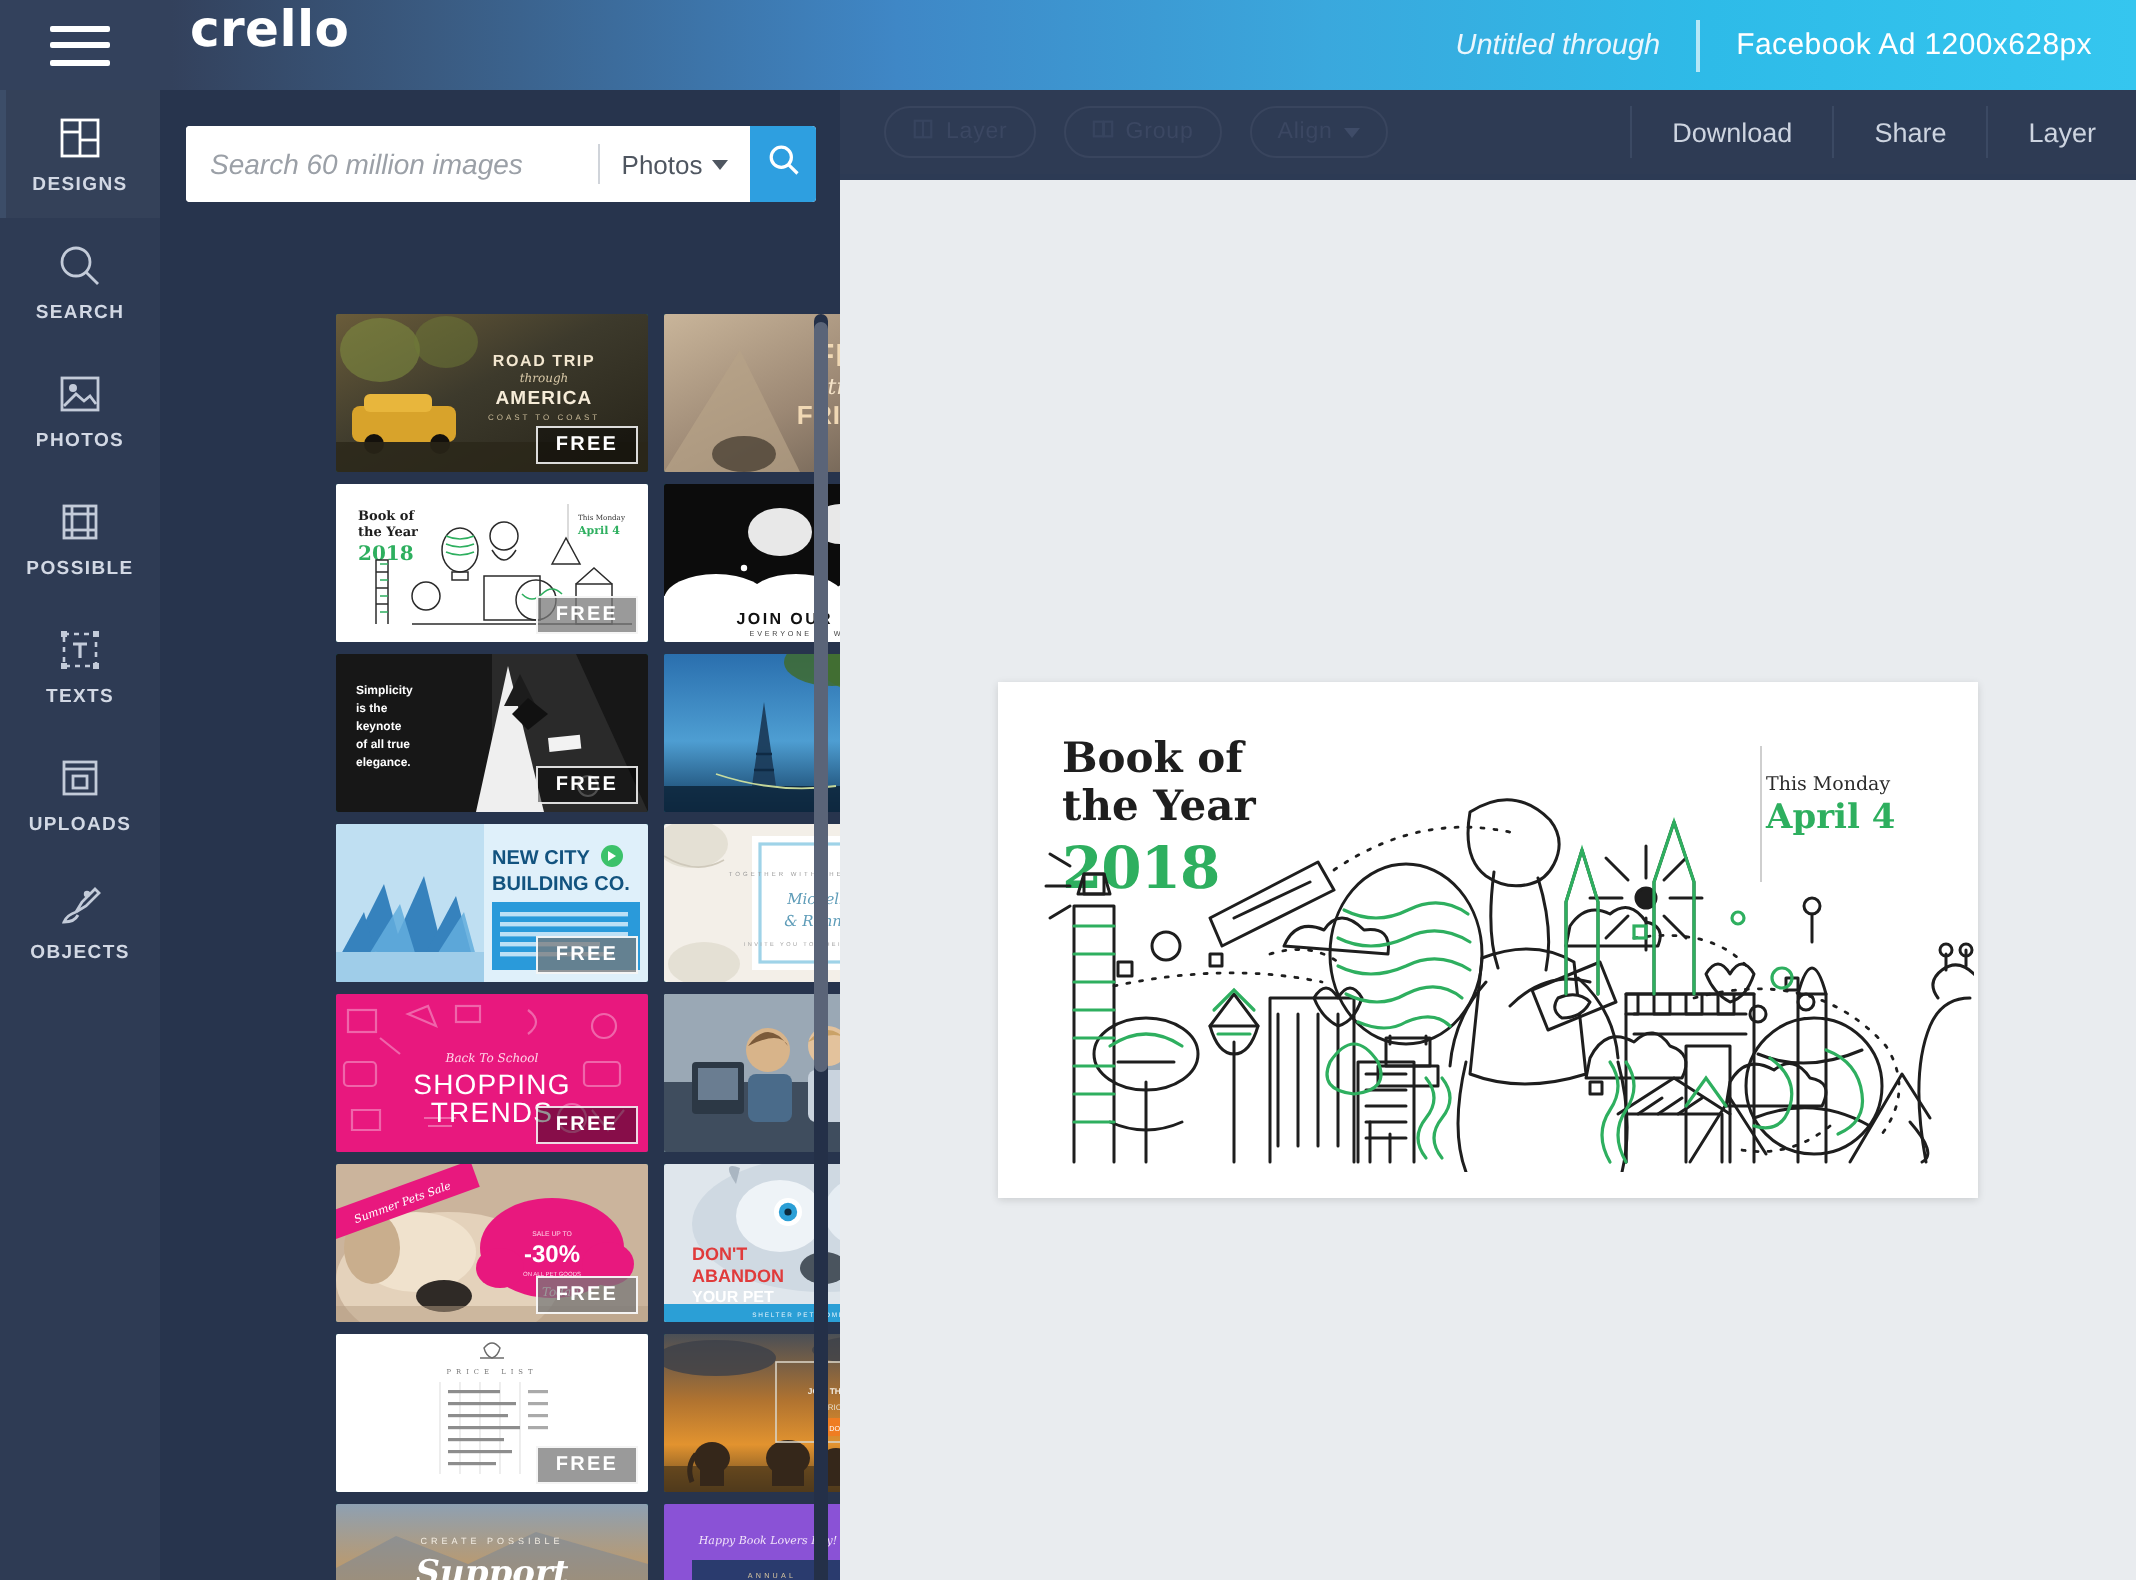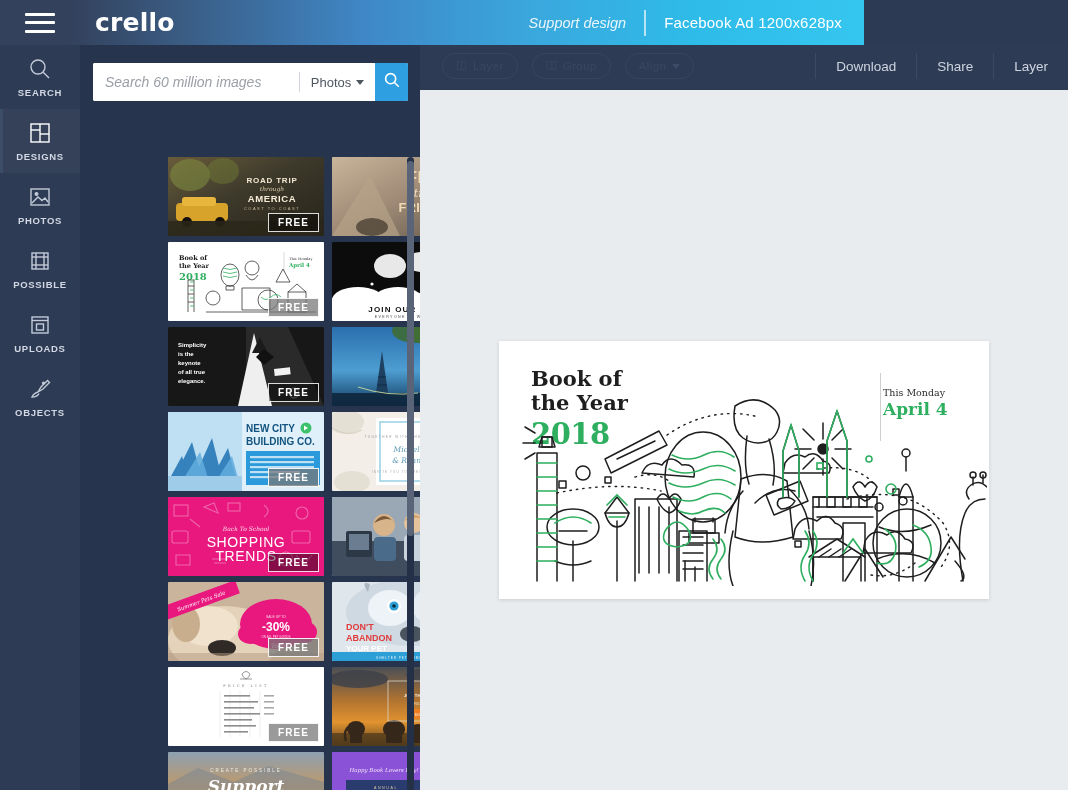--- a/index.html
+++ b/index.html
@@ -6,25 +6,25 @@
   html, body {
     width: 1068px; height: 790px;
     overflow: hidden;
     font-family: "Liberation Sans", sans-serif;
     background: #2c3a54;
   }
   .app { position: relative; width: 1068px; height: 790px; }
 
   
   .topbar {
-    position: absolute; left: 0; top: 0; width: 864px; height: 45px;
+    position: absolute; left: 0; top: 0; width: 1068px; height: 45px;
     background: linear-gradient(90deg,
       #33415c 0%, #33415c 8%, #3a5a80 20%, #3f87c6 42%,
       #3aa8dd 62%, #2ebbe8 80%, #35c6ef 100%);
-    display: flex; align-items: center;
+    display: flex; align-items: flex-start;
   }
   .hamburger-wrap {
     width: 80px; height: 45px; display: flex; align-items: center; justify-content: center;
     cursor: pointer;
   }
   .hamburger { width: 30px; height: 20px; display: flex; flex-direction: column; justify-content: space-between; }
   .hamburger span { display: block; height: 3px; background: #fff; border-radius: 1px; }
   .brand {
     color: #fff; font-size: 25px; font-weight: bold; letter-spacing: 0.2px;
     margin-left: 15px; font-family: "DejaVu Sans", sans-serif;
@@ -171,48 +171,48 @@
   <div class="topbar">
     <div class="hamburger-wrap">
       <div class="hamburger">
         <span></span>
           <span></span>
           <span></span>
       </div>
     </div>
     <div class="brand">crello</div>
     <div class="topbar-right">
-      <div class="design-title">Support design</div>
+      <div class="design-title">Untitled through</div>
       <div class="vdiv-light"></div>
       <div class="design-size">Facebook Ad 1200x628px</div>
     </div>
   </div>
 
   <div class="rail">
-
-    <div class="rail-item">
-      <span class="rail-ico">
-        <svg width="26" height="26" viewBox="0 0 26 26" fill="none" stroke="#c3cbd9" stroke-width="1.4">
-          <circle cx="11" cy="11" r="7"></circle>
-            <line x1="16.2" y1="16.2" x2="22" y2="22"></line>
-        </svg>
-      </span>
-      <span class="rail-label">SEARCH</span>
-    </div>
 
     <div class="rail-item active">
       <span class="rail-ico">
         <svg width="26" height="26" viewBox="0 0 26 26" fill="none" stroke="#ffffff" stroke-width="1.4">
           <rect x="4" y="4" width="18" height="18"></rect>
             <line x1="13" y1="4" x2="13" y2="22"></line>
           <line x1="4" y1="10" x2="13" y2="10"></line>
             <line x1="13" y1="14" x2="22" y2="14"></line>
         </svg>
       </span>
       <span class="rail-label">DESIGNS</span>
+    </div>
+
+    <div class="rail-item">
+      <span class="rail-ico">
+        <svg width="26" height="26" viewBox="0 0 26 26" fill="none" stroke="#c3cbd9" stroke-width="1.4">
+          <circle cx="11" cy="11" r="7"></circle>
+            <line x1="16.2" y1="16.2" x2="22" y2="22"></line>
+        </svg>
+      </span>
+      <span class="rail-label">SEARCH</span>
     </div>
 
     <div class="rail-item">
       <span class="rail-ico">
         <svg width="26" height="26" viewBox="0 0 26 26" fill="none" stroke="#c3cbd9" stroke-width="1.4">
           <rect x="4" y="5" width="18" height="16"></rect>
             <circle cx="9.5" cy="10" r="1.3" fill="#c3cbd9"></circle>
           <path d="M5 19 L11 13 L15 16.5 L18 14 L21 18"></path>
         </svg>
       </span>
@@ -225,20 +225,33 @@
           <rect x="5" y="5" width="16" height="16"></rect>
           <line x1="9" y1="5" x2="9" y2="21"></line>
             <line x1="17" y1="5" x2="17" y2="21"></line>
           <line x1="5" y1="9" x2="21" y2="9"></line>
             <line x1="5" y1="17" x2="21" y2="17"></line>
         </svg>
       </span>
       <span class="rail-label">POSSIBLE</span>
     </div>
 
+    <div class="rail-item">
+      <span class="rail-ico">
+        <svg width="26" height="26" viewBox="0 0 26 26" fill="none" stroke="#c3cbd9" stroke-width="1.3">
+          <rect x="5" y="5" width="16" height="16" stroke-dasharray="2.5 2.5"></rect>
+          <path d="M9.5 10 H16.5 M13 10 V17" stroke-width="1.6"></path>
+          <rect x="3.5" y="3.5" width="3" height="3" fill="#c3cbd9" stroke="none"></rect>
+          <rect x="19.5" y="3.5" width="3" height="3" fill="#c3cbd9" stroke="none"></rect>
+          <rect x="3.5" y="19.5" width="3" height="3" fill="#c3cbd9" stroke="none"></rect>
+          <rect x="19.5" y="19.5" width="3" height="3" fill="#c3cbd9" stroke="none"></rect>
+        </svg>
+      </span>
+      <span class="rail-label">TEXTS</span>
+    </div>
 
     <div class="rail-item">
       <span class="rail-ico">
         <svg width="26" height="26" viewBox="0 0 26 26" fill="none" stroke="#c3cbd9" stroke-width="1.4">
           <rect x="5" y="5" width="16" height="16"></rect>
           <line x1="5" y1="8.5" x2="21" y2="8.5"></line>
           <rect x="9.5" y="12" width="7" height="6"></rect>
         </svg>
       </span>
       <span class="rail-label">UPLOADS</span>

